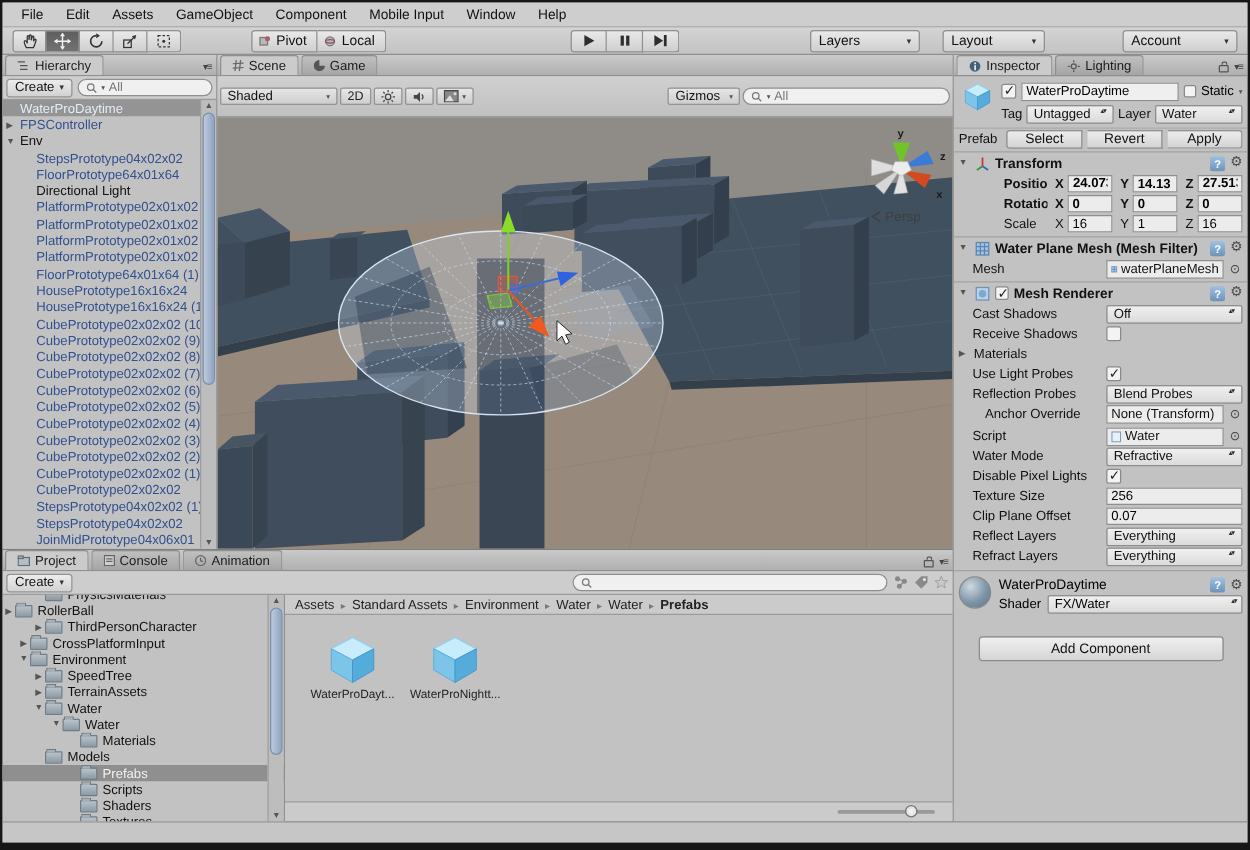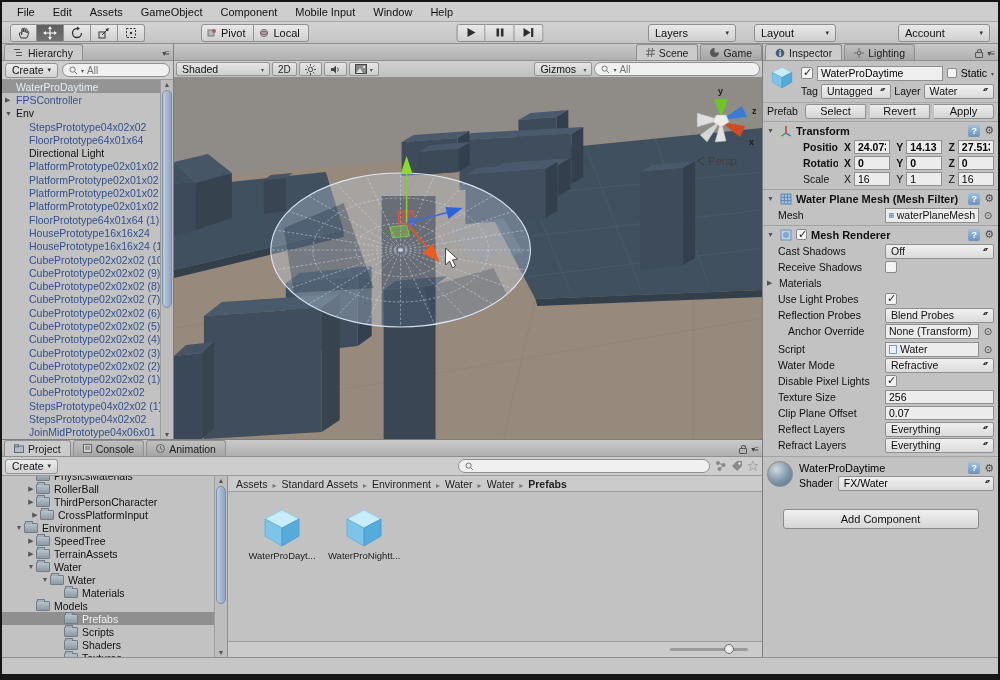--- a/index.html
+++ b/index.html
@@ -14,21 +14,21 @@
 .tbtn{width:27px;height:18px;background:linear-gradient(#e9e9e9,#cfcfcf);border:1px solid #909090;display:flex;align-items:center;justify-content:center;}
 .tbtn+.tbtn{border-left:none;}
 .tbtn.first{border-radius:3px 0 0 3px;}
 .tbtn.last{border-radius:0 3px 3px 0;}
 .tbtn.active{background:linear-gradient(#5e5e5e,#727272);}
 .pl-btn{height:18px;padding:0 8px 0 5px;display:flex;align-items:center;gap:4px;background:linear-gradient(#e9e9e9,#cfcfcf);border:1px solid #909090;font-size:11px;color:#111;}
 .playgroup{position:absolute;left:50%;transform:translateX(-50%);display:flex;}
 .ddbtn{height:18px;display:flex;align-items:center;background:linear-gradient(#e9e9e9,#cfcfcf);border:1px solid #909090;border-radius:3px;font-size:11px;color:#111;padding:0 6px;gap:6px;}
 .ddbtn .car{font-size:7px;color:#333;margin-left:auto;}
 
-.tabs{display:flex;height:17px;background:linear-gradient(#c9c9c9,#b0b0b0);border-bottom:1px solid #8f8f8f;align-items:flex-end;flex:none;justify-content:flex-end;}
+.tabs{display:flex;height:17px;background:linear-gradient(#c9c9c9,#b0b0b0);border-bottom:1px solid #8f8f8f;align-items:flex-end;flex:none;}
 .tab{height:16px;padding:0 9px;font-size:10.5px;display:flex;align-items:center;gap:4px;color:#1c1c1c;background:linear-gradient(#c0c0c0,#a5a5a5);border:1px solid #8f8f8f;border-bottom:none;border-radius:3px 3px 0 0;margin-left:2px;white-space:nowrap;}
 .tab.active{background:#cbcbcb;}
 .pane-ctl{margin-left:auto;display:flex;align-items:center;gap:4px;padding:0 4px 2px 0;}
 .lock{width:8px;height:6px;border:1px solid #555;border-radius:1px;position:relative;margin-top:4px;}
 .lock::before{content:"";position:absolute;left:1px;top:-4px;width:3px;height:3px;border:1px solid #555;border-bottom:none;border-radius:3px 3px 0 0;}
 .pmenu{font-size:8px;color:#444;letter-spacing:-1px;}
 
 .content{flex:1;display:flex;min-height:0;}
 .left-col{width:761px;display:flex;flex-direction:column;border-right:1px solid #7e7e7e;}
 .top-row{height:395px;display:flex;flex:none;}
@@ -47,21 +47,21 @@
 .hlist{flex:1;position:relative;overflow:hidden;background:#c2c2c2;}
 .hrow{height:13.3px;display:flex;align-items:center;font-size:10.5px;white-space:nowrap;overflow:hidden;padding-left:3px;color:#111;}
 .hrow .exp{width:11px;flex:none;font-size:7px;color:#555;}
 .hrow.sel{background:#949494;color:#e4ecf7;}
 .hrow.pre{color:#33508e;}
 .hrow.ind .exp{width:24px;}
 .vscroll{position:absolute;right:0;top:0;width:13px;bottom:0;background:#bdbdbd;border-left:1px solid #9e9e9e;}
 .vscroll .arr{position:absolute;left:0;right:0;text-align:center;font-size:7px;color:#555;}
 .thumb{position:absolute;left:1px;right:1px;border-radius:6px;background:linear-gradient(90deg,#bdcbde,#8fa5c2);border:1px solid #7b90ad;}
 
-.scene-toolbar{height:17px;background:linear-gradient(#d0d0d0,#c0c0c0);border-bottom:1px solid #8f8f8f;display:flex;align-items:center;padding:4px 2px;gap:2px;flex:none;}
+.scene-toolbar{height:17px;background:linear-gradient(#d0d0d0,#c0c0c0);border-bottom:1px solid #8f8f8f;display:flex;align-items:center;padding:16px 2px;gap:2px;flex:none;}
 .sdd{height:14px;display:flex;align-items:center;font-size:10.5px;color:#111;background:linear-gradient(#e6e6e6,#cecece);border:1px solid #949494;border-radius:2px;padding:0 5px;gap:5px;}
 .sbtn{height:14px;display:flex;align-items:center;justify-content:center;font-size:10px;color:#222;background:linear-gradient(#e6e6e6,#cecece);border:1px solid #949494;border-radius:2px;padding:0 5px;}
 .viewport{flex:1;position:relative;overflow:hidden;background:#8f8c88;}
 .viewport svg{position:absolute;inset:0;}
 
 .ihead{padding:3px 4px 2px 4px;display:flex;gap:4px;border-bottom:1px solid #aaa;}
 .iheadL{width:30px;flex:none;display:flex;justify-content:center;padding-top:1px;}
 .iheadR{flex:1;min-width:0;}
 .irow1{display:flex;align-items:center;gap:4px;height:18px;}
 .namefield{flex:1;height:15px;background:#efefef;border:1px solid #8f8f8f;font-size:10.5px;padding:0 3px;min-width:0;}
@@ -670,31 +670,31 @@
               <polygon points="6,1 7.4,4.4 11,4.6 8.2,6.9 9.2,10.4 6,8.4 2.8,10.4 3.8,6.9 1,4.6 4.6,4.4" fill="#c9c9c9" stroke="#9a9a9a" stroke-width="0.7"></polygon>
             </svg>
         </div>
         <div class="proj-body">
           <div class="ptree">
             <div class="ptree-inner">
               <div class="trow" style="padding-left:34px">
                   <span class="folder"></span>
                   <span>PhysicsMaterials</span>
                 </div>
+              <div class="trow" style="">
+                  <span class="exp">▶</span>
+                  <span class="folder"></span>
+                  <span>RollerBall</span>
+                </div>
               <div class="trow" style="padding-left:24px">
                   <span class="exp">▶</span>
                   <span class="folder"></span>
-                  <span>RollerBall</span>
-                </div>
-              <div class="trow" style="padding-left:24px">
-                  <span class="exp">▶</span>
-                  <span class="folder"></span>
                   <span>ThirdPersonCharacter</span>
                 </div>
-              <div class="trow" style="padding-left:28px">
+              <div class="trow" style="padding-left:12px">
                   <span class="exp">▶</span>
                   <span class="folder"></span>
                   <span>CrossPlatformInput</span>
                 </div>
               <div class="trow" style="padding-left:12px">
                   <span class="exp">▼</span>
                   <span class="folder"></span>
                   <span>Environment</span>
                 </div>
               <div class="trow" style="padding-left:24px">

